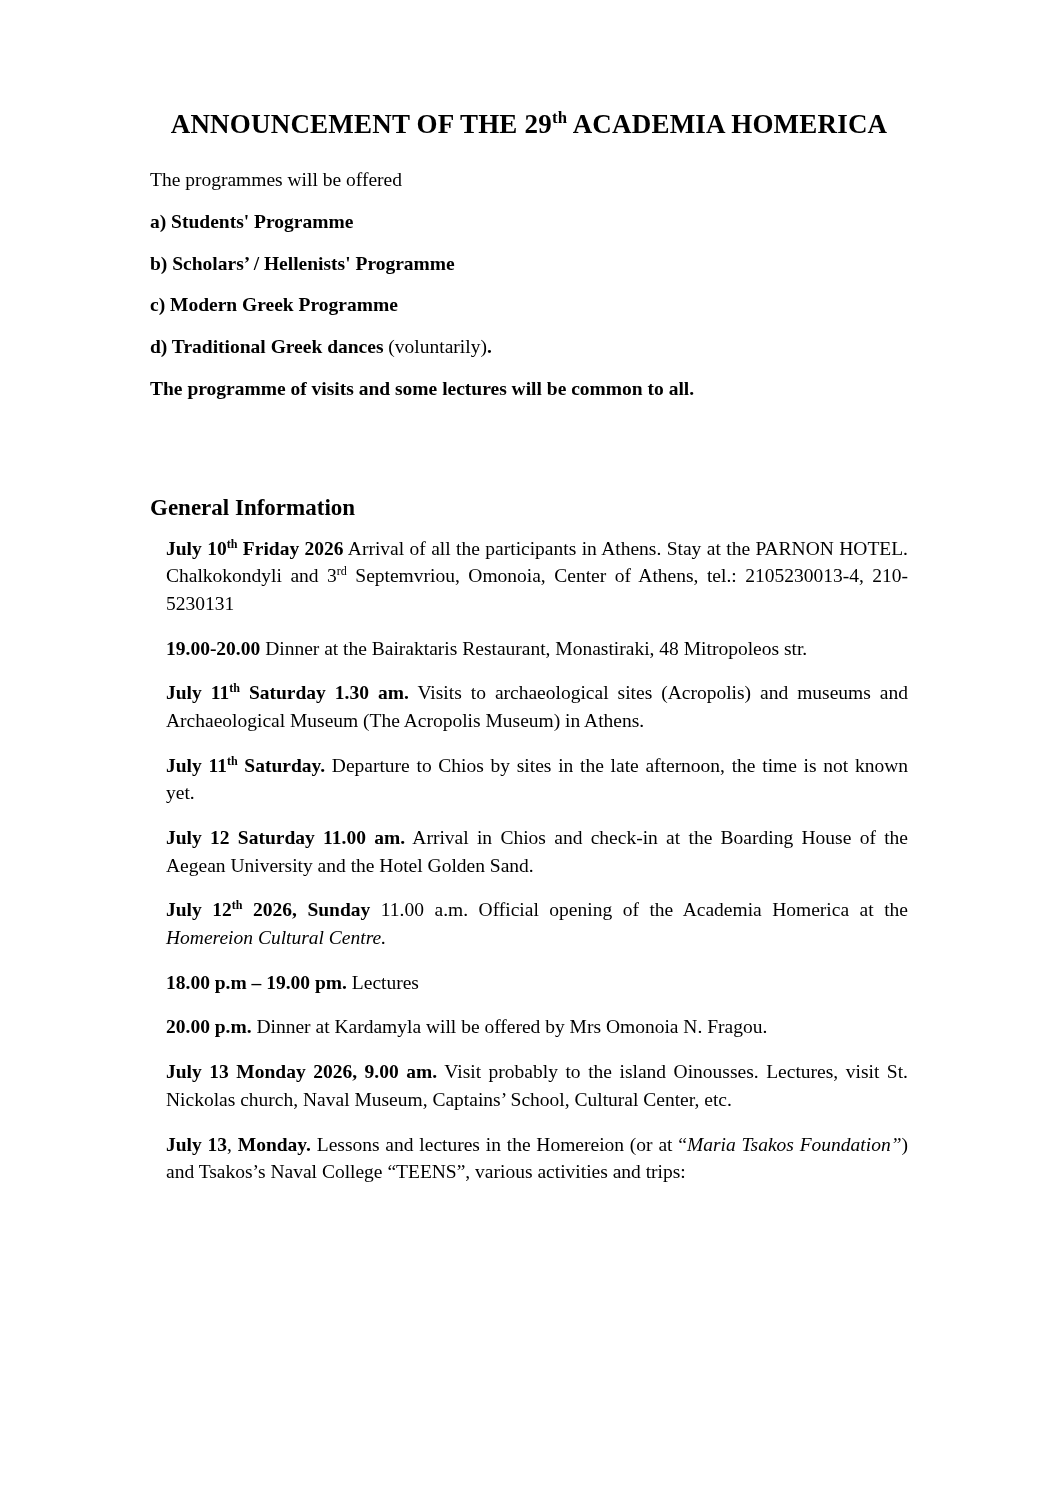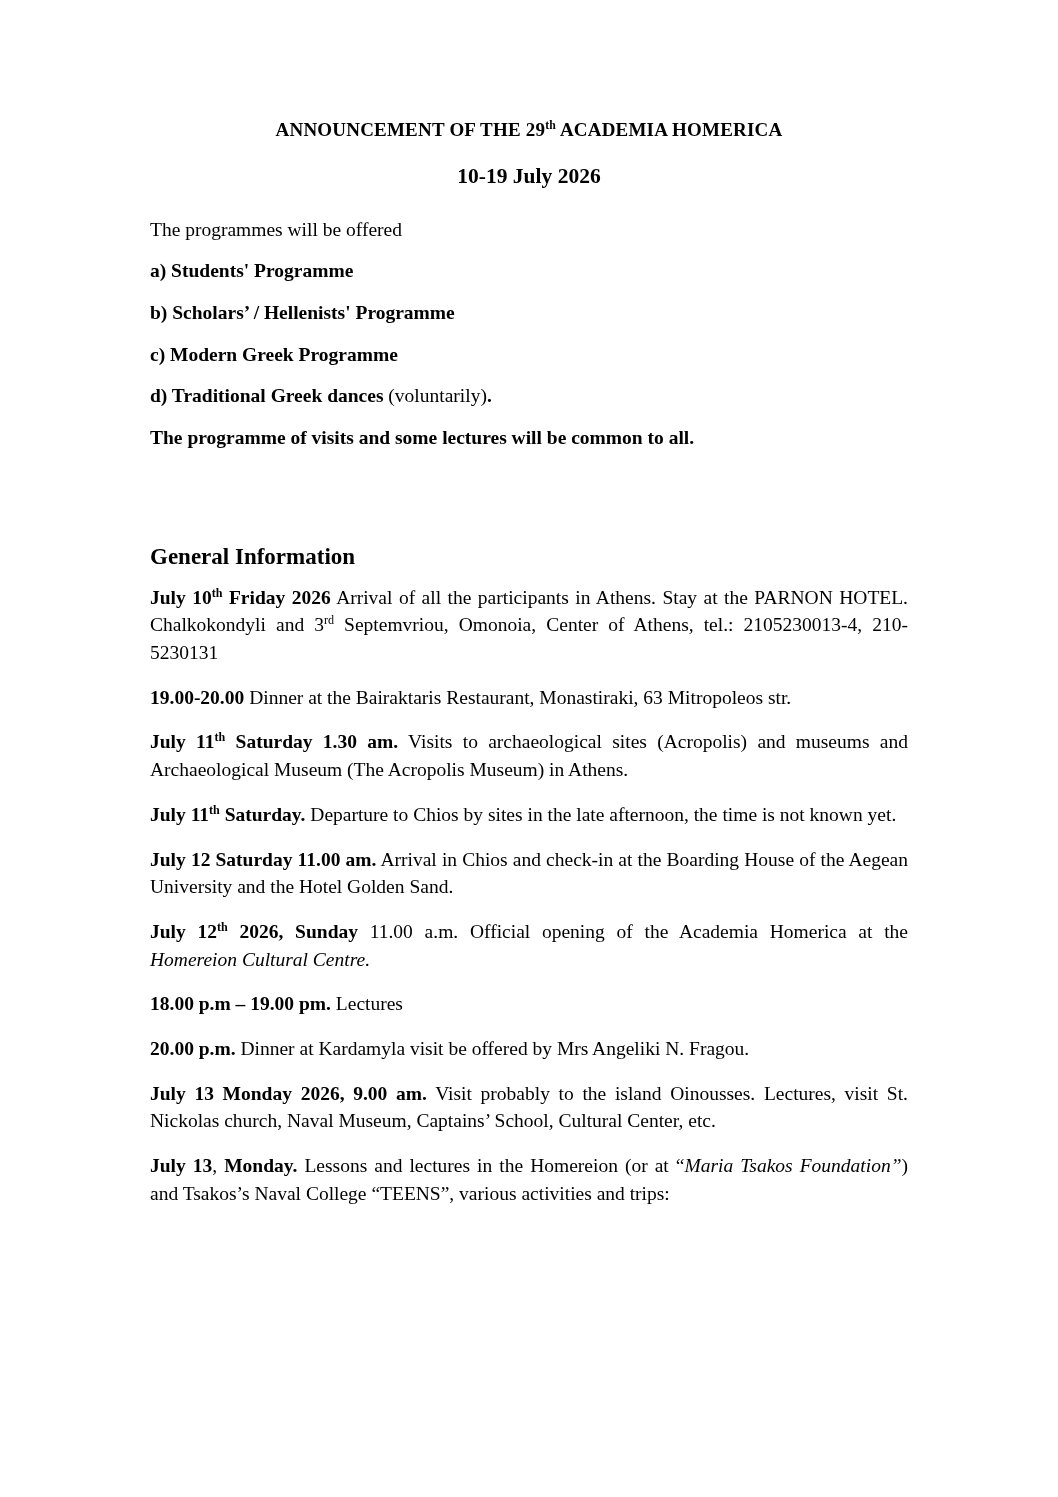--- a/index.html
+++ b/index.html
@@ -18,41 +18,41 @@
     min-height: 1497px;
     box-sizing: border-box;
     padding: 108px 150px 40px 150px;
     position: relative;
   }
   .title-block {
     text-align: center;
     margin-bottom: 26px;
   }
   .doc-title {
-    font-size: 19px;
+    font-size: 27px;
     font-weight: bold;
     letter-spacing: 0.2px;
-    margin: 11px 0 22px 0;
+    margin: 0 0 22px 0;
     line-height: 1.2;
   }
   .doc-subtitle {
     font-size: 21.5px;
     font-weight: bold;
     margin: 0;
     line-height: 1.2;
   }
   sup {
     font-size: 0.62em;
     vertical-align: super;
     line-height: 0;
   }
   p.body-line {
     font-size: 19.5px;
     line-height: 1.42;
-    margin: 0 0 17px 0;
+    margin: 0 0 17px 16px;
     text-align: justify;
   }
   p.tight {
     margin: 0 0 14px 0;
   }
   .b { font-weight: bold; }
   .i { font-style: italic; }
   .spacer-block {
     height: 78px;
   }
@@ -66,50 +66,49 @@
     text-justify: inter-word;
   }
 </style>
 </head>
 <body>
 
 <div class="page">
 
   <div class="title-block">
     <div class="doc-title"><span>ANNOUNCEMENT OF THE 29</span><sup>th</sup><span> ACADEMIA HOMERICA</span></div>
-    <div class="doc-subtitle">10-19 July 2026</div>
   </div>
 
   <p class="body-line tight">The programmes will be offered</p>
 
   <p class="body-line tight b">a) Students' Programme</p>
   <p class="body-line tight b">b) Scholars’ / Hellenists' Programme</p>
   <p class="body-line tight b">c) Modern Greek Programme</p>
   <p class="body-line tight"><span class="b">d) Traditional Greek dances</span><span> (voluntarily)</span><span class="b">.</span></p>
 
   <p class="body-line tight b">The programme of visits and some lectures will be common to all.</p>
 
   <div class="spacer-block"></div>
 
   <p class="section-head">General Information</p>
 
   <p class="body-line just-wide"><span class="b">July 10</span><sup class="b">th</sup><span class="b"> Friday 2026</span><span>  Arrival of all the participants in Athens. Stay at the PARNON HOTEL. Chalkokondyli and 3</span><sup>rd</sup><span> Septemvriou, Omonoia, Center of Athens, tel.: 2105230013-4, 210-5230131</span></p>
 
-  <p class="body-line just-wide"><span class="b">19.00-20.00</span><span>  Dinner at the Bairaktaris Restaurant, Monastiraki, 63 Mitropoleos str.</span></p>
+  <p class="body-line just-wide"><span class="b">19.00-20.00</span><span>  Dinner at the Bairaktaris Restaurant, Monastiraki, 48 Mitropoleos str.</span></p>
 
   <p class="body-line just-wide"><span class="b">July 11</span><sup class="b">th</sup><span class="b"> Saturday 1.30 am.</span><span> Visits to archaeological sites (Acropolis) and museums and Archaeological Museum (The Acropolis Museum) in Athens.</span></p>
 
   <p class="body-line just-wide"><span class="b">July 11</span><sup class="b">th</sup><span class="b"> Saturday.</span><span> Departure to Chios by sites in the late afternoon, the time is not known yet.</span></p>
 
   <p class="body-line just-wide"><span class="b">July 12 Saturday 11.00 am.</span><span> Arrival in Chios and check-in at the Boarding House of the Aegean University and the Hotel Golden Sand.</span></p>
 
   <p class="body-line just-wide"><span class="b">July 12</span><sup class="b">th</sup><span class="b"> 2026, Sunday</span><span> 11.00 a.m. Official opening of the Academia Homerica at the </span><span class="i">Homereion Cultural Centre.</span></p>
 
 
   <p class="body-line just-wide"><span class="b">18.00 p.m – 19.00 pm.</span><span>  Lectures</span></p>
 
-  <p class="body-line just-wide"><span class="b">20.00 p.m.</span><span>  Dinner at Kardamyla visit be offered by Mrs Angeliki N. Fragou.</span></p>
+  <p class="body-line just-wide"><span class="b">20.00 p.m.</span><span>  Dinner at Kardamyla will be offered by Mrs Omonoia N. Fragou.</span></p>
 
   <p class="body-line just-wide"><span class="b">July 13 Monday 2026, 9.00 am.</span><span> Visit probably to the island Oinousses. Lectures, visit St. Nickolas church, Naval Museum, Captains’ School, Cultural Center, etc.</span></p>
 
   <p class="body-line just-wide"><span class="b">July 13</span><span>, </span><span class="b">Monday.</span><span> Lessons and lectures in the Homereion (or at “</span><span class="i">Maria Tsakos Foundation”</span><span>) and Tsakos’s Naval College “TEENS”, various activities and trips:</span></p>
 
 </div>
 
 </body></html>

